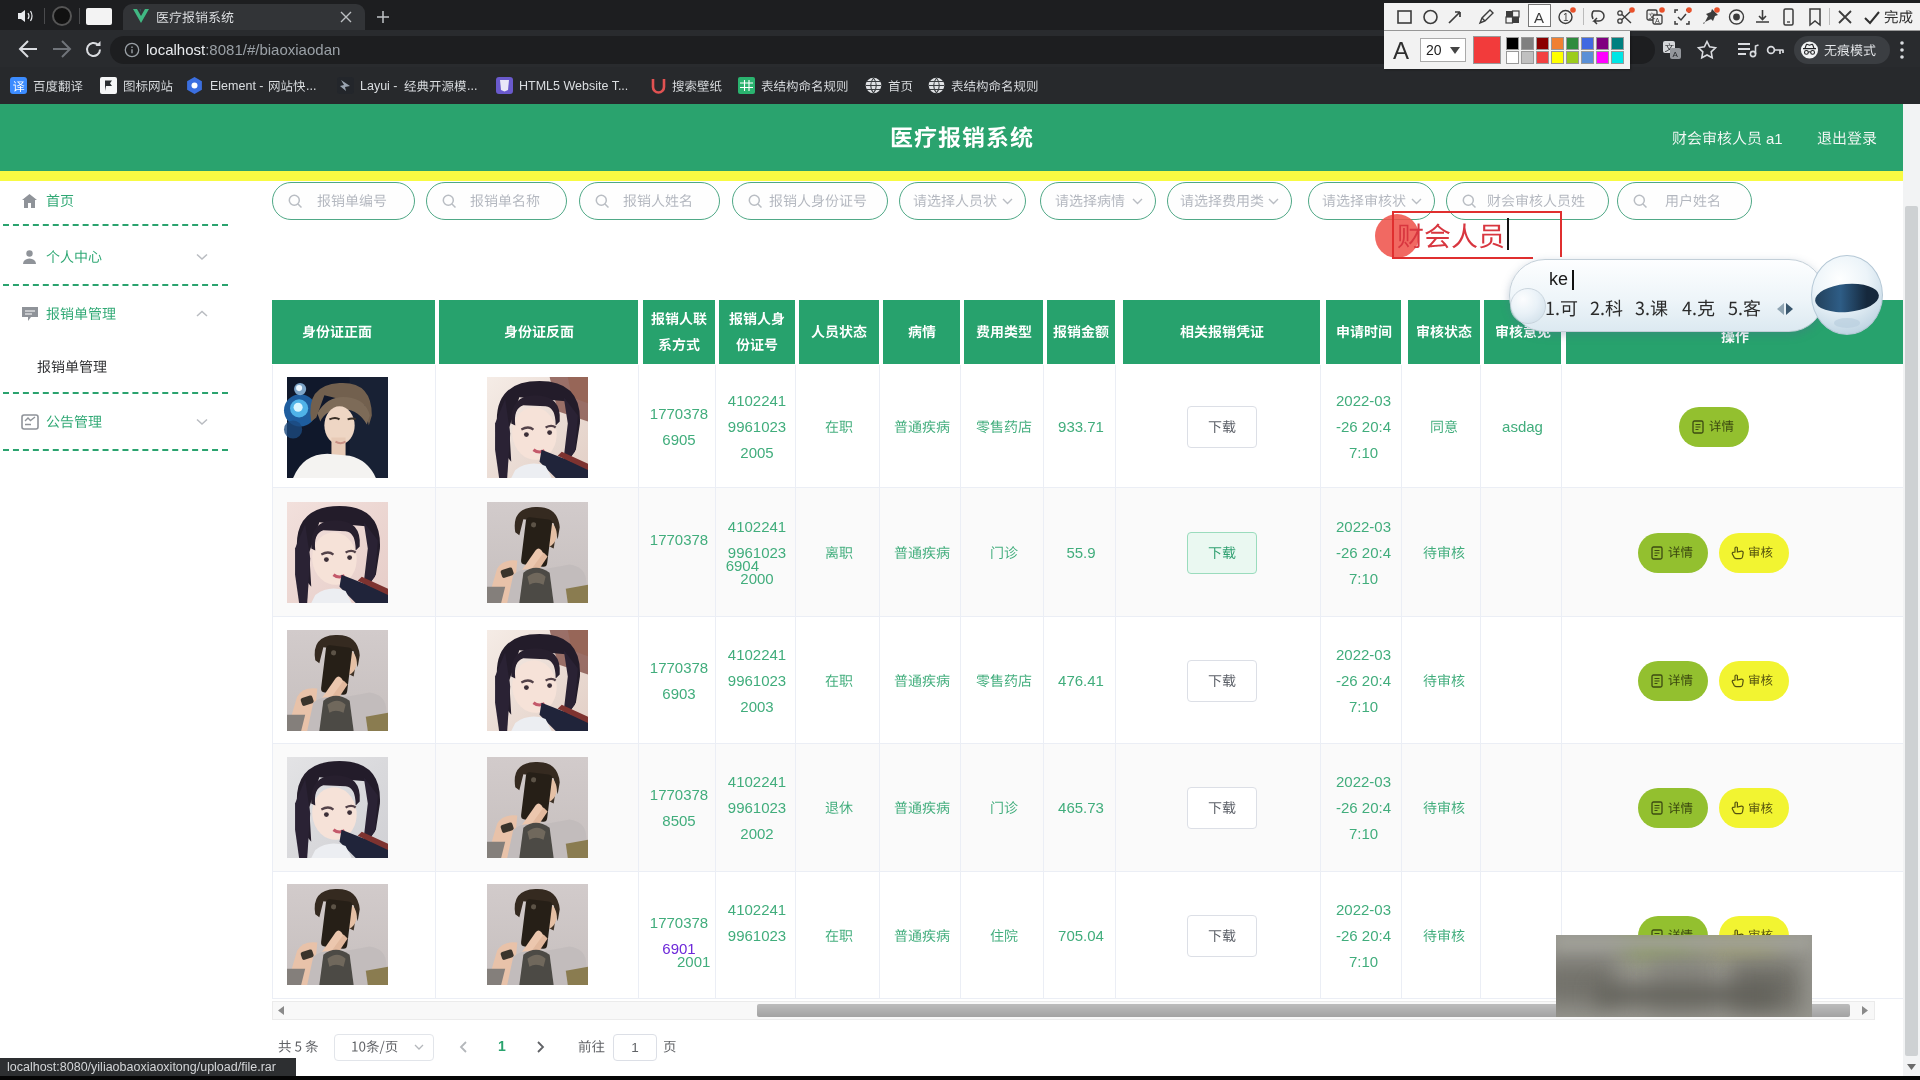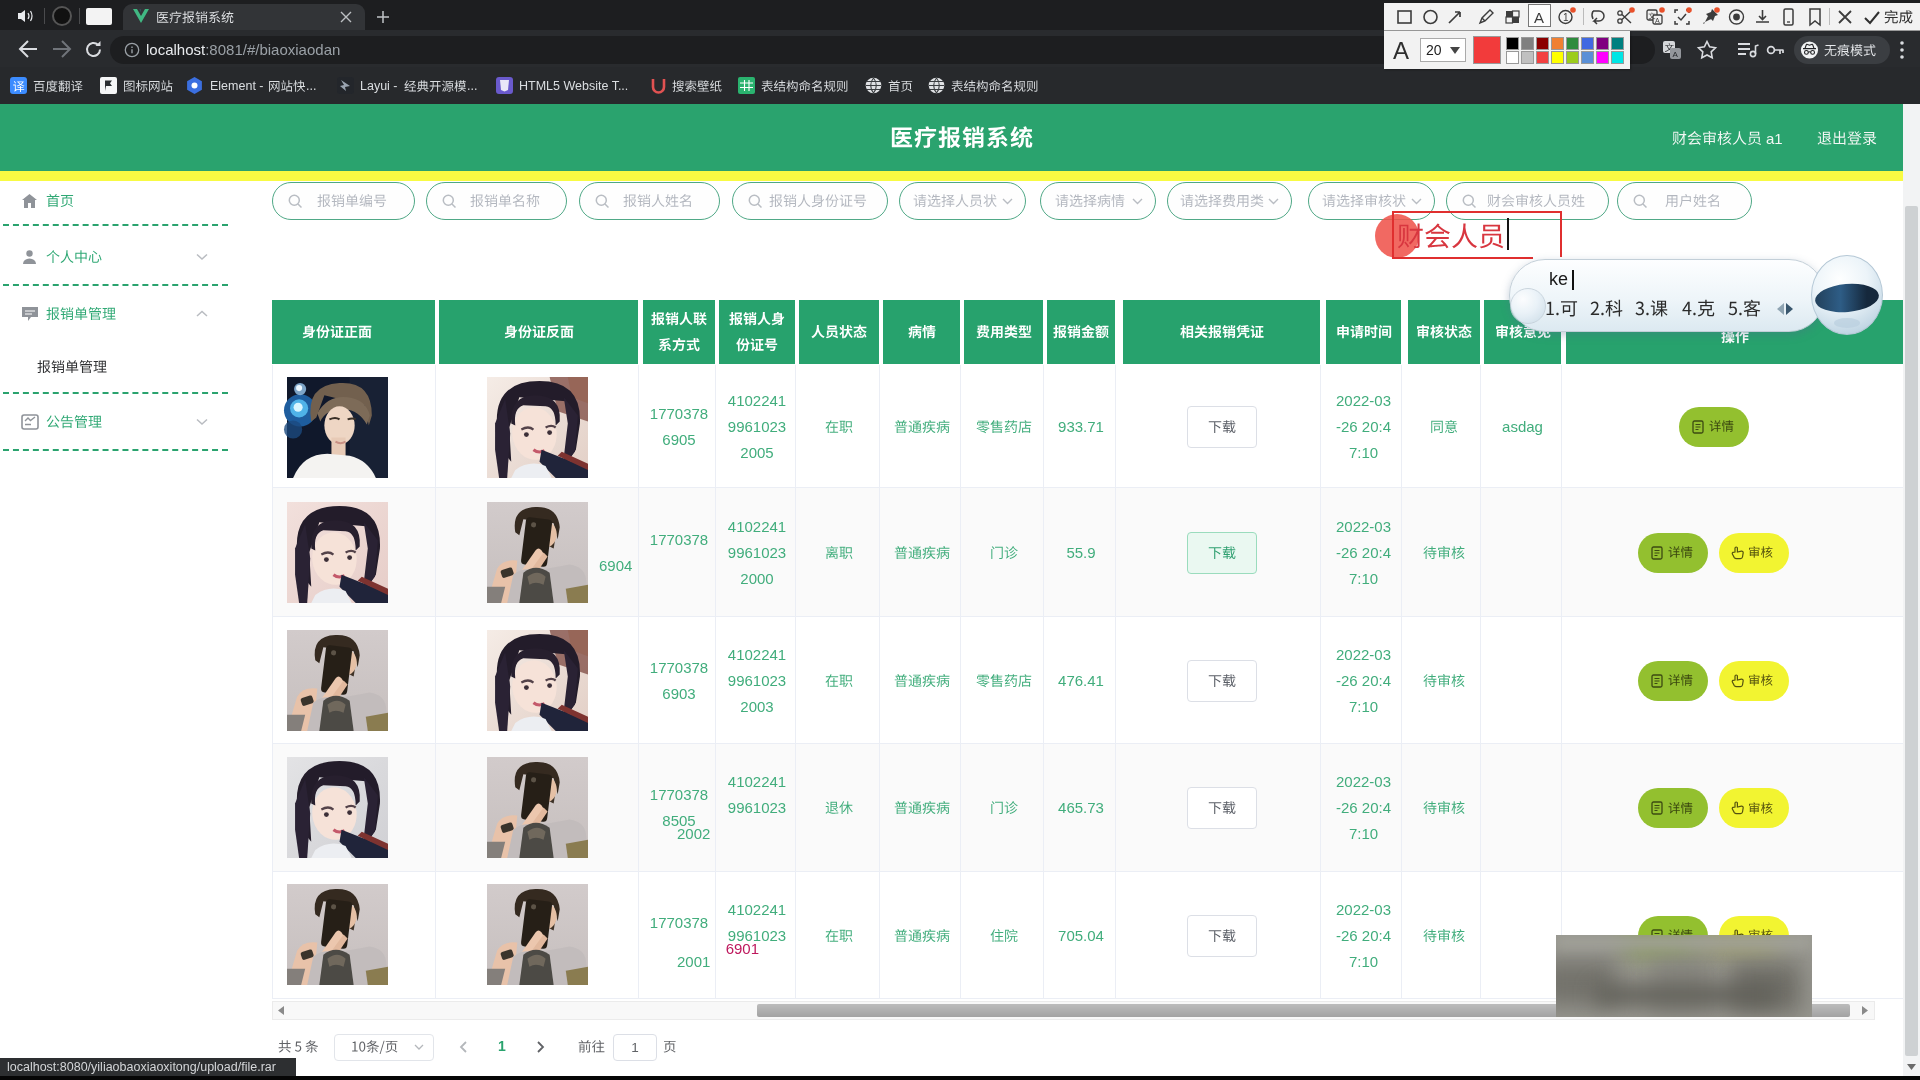--- a/index.html
+++ b/index.html
@@ -878,21 +878,21 @@
     <rect x="1" y="0" width="10" height="12" rx="1.5" fill="none" stroke="#3c4a12" stroke-width="1.3"></rect>
     <path d="M3.5 3.5h5M3.5 6h5M3.5 8.5h3" stroke="#3c4a12" stroke-width="1.1"></path>
   </svg>
 <svg class="a" style="left:1709.0px;top:421.2px" width="27" height="14">
     <g fill="#3a470f" transform="translate(0,9.8) scale(0.0125)">
       <use href="#r8be6" x="0"></use>
       <use href="#r60c5" x="1000"></use>
     </g>
   </svg>
 <div class="a" style="left:599.0px;top:530.5px;width:160px;text-align:center;font-size:15px;color:#41ad7c">1770378</div>
-<div class="a" style="left:599.0px;top:556.5px;width:160px;text-align:left;font-size:15px;color:#41ad7c">6904</div>
+<div class="a" style="left:599.0px;top:556.5px;width:160px;text-align:right;font-size:15px;color:#41ad7c">6904</div>
 <div class="a" style="left:677.0px;top:517.5px;width:160px;text-align:center;font-size:15px;color:#41ad7c">4102241</div>
 <div class="a" style="left:677.0px;top:543.5px;width:160px;text-align:center;font-size:15px;color:#41ad7c">9961023</div>
 <div class="a" style="left:677.0px;top:569.5px;width:160px;text-align:center;font-size:15px;color:#41ad7c">2000</div>
 <svg class="a" style="left:825.0px;top:546.6px" width="30" height="15">
     <g fill="#41ad7c" transform="translate(0,10.9) scale(0.0140)">
       <use href="#r79bb" x="0"></use>
       <use href="#r804c" x="1000"></use>
     </g>
   </svg>
 <svg class="a" style="left:893.5px;top:546.6px" width="58" height="15">
@@ -1011,21 +1011,21 @@
 <svg class="a" style="left:1748.0px;top:675.2px" width="27" height="14">
     <g fill="#54520f" transform="translate(0,9.8) scale(0.0125)">
       <use href="#r5ba1" x="0"></use>
       <use href="#r6838" x="1000"></use>
     </g>
   </svg>
 <div class="a" style="left:599.0px;top:786.0px;width:160px;text-align:center;font-size:15px;color:#41ad7c">1770378</div>
 <div class="a" style="left:599.0px;top:812.0px;width:160px;text-align:center;font-size:15px;color:#41ad7c">8505</div>
 <div class="a" style="left:677.0px;top:773.0px;width:160px;text-align:center;font-size:15px;color:#41ad7c">4102241</div>
 <div class="a" style="left:677.0px;top:799.0px;width:160px;text-align:center;font-size:15px;color:#41ad7c">9961023</div>
-<div class="a" style="left:677.0px;top:825.0px;width:160px;text-align:left;font-size:15px;color:#41ad7c">2002</div>
+<div class="a" style="left:677.0px;top:825.0px;width:160px;text-align:center;font-size:15px;color:#41ad7c">2002</div>
 <svg class="a" style="left:825.0px;top:802.1px" width="30" height="15">
     <g fill="#41ad7c" transform="translate(0,10.9) scale(0.0140)">
       <use href="#r9000" x="0"></use>
       <use href="#r4f11" x="1000"></use>
     </g>
   </svg>
 <svg class="a" style="left:893.5px;top:802.1px" width="58" height="15">
     <g fill="#41ad7c" transform="translate(0,10.9) scale(0.0140)">
       <use href="#r666e" x="0"></use>
       <use href="#r901a" x="1000"></use>
@@ -1072,21 +1072,21 @@
 <svg class="a" style="left:1731px;top:801.0px" width="13" height="13" viewBox="0 0 13 13">
     <path d="M4 6V2.2a1.2 1.2 0 0 1 2.4 0V6l4-.8a1.5 1.5 0 0 1 1.8 1.5L11.5 11q-.3 1.6-2 1.6h-4q-1.4 0-2.2-1L1.5 8.2Q.8 7 2 6.3z" fill="none" stroke="#54520f" stroke-width="1.2"></path>
   </svg>
 <svg class="a" style="left:1748.0px;top:802.8px" width="27" height="14">
     <g fill="#54520f" transform="translate(0,9.8) scale(0.0125)">
       <use href="#r5ba1" x="0"></use>
       <use href="#r6838" x="1000"></use>
     </g>
   </svg>
 <div class="a" style="left:599.0px;top:913.5px;width:160px;text-align:center;font-size:15px;color:#41ad7c">1770378</div>
-<div class="a" style="left:599.0px;top:939.5px;width:160px;text-align:right;font-size:15px;color:#be185d">6901</div>
+<div class="a" style="left:599.0px;top:939.5px;width:160px;text-align:center;font-size:15px;color:#6d28d9">6901</div>
 <div class="a" style="left:677.0px;top:900.5px;width:160px;text-align:center;font-size:15px;color:#41ad7c">4102241</div>
 <div class="a" style="left:677.0px;top:926.5px;width:160px;text-align:center;font-size:15px;color:#41ad7c">9961023</div>
 <div class="a" style="left:677.0px;top:952.5px;width:160px;text-align:left;font-size:15px;color:#41ad7c">2001</div>
 <svg class="a" style="left:825.0px;top:929.6px" width="30" height="15">
     <g fill="#41ad7c" transform="translate(0,10.9) scale(0.0140)">
       <use href="#r5728" x="0"></use>
       <use href="#r804c" x="1000"></use>
     </g>
   </svg>
 <svg class="a" style="left:893.5px;top:929.6px" width="58" height="15">

